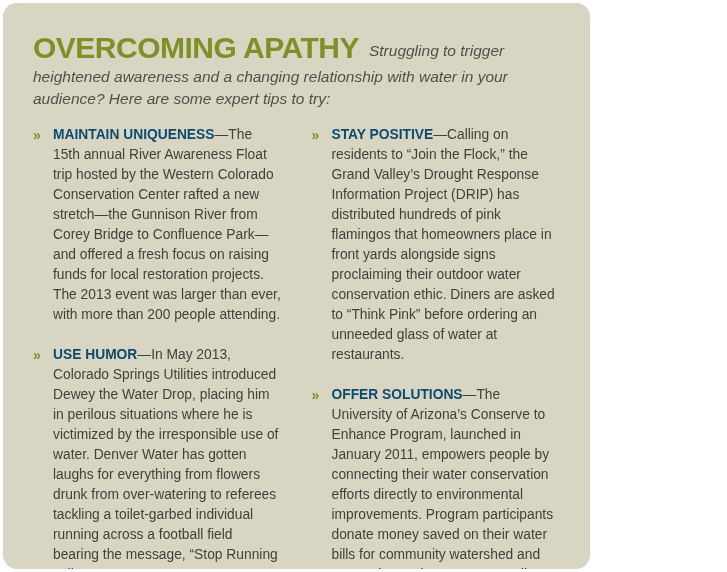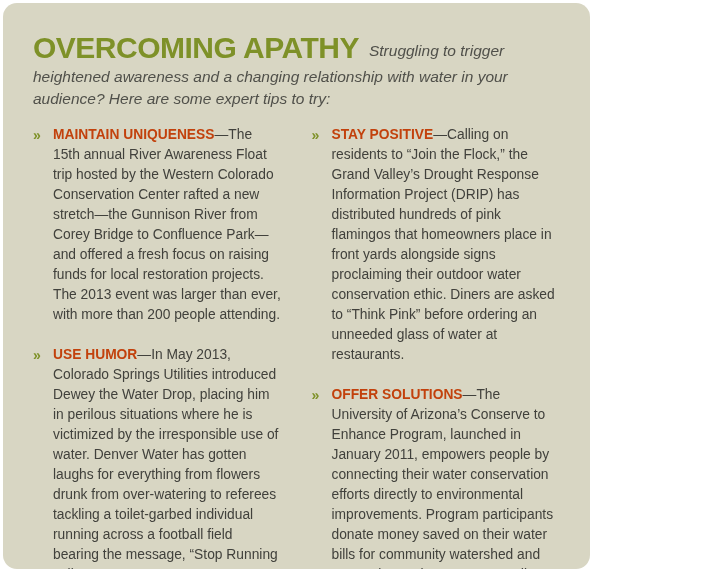--- a/index.html
+++ b/index.html
@@ -65,21 +65,21 @@
   }
   .tip-text {
     flex: 1 1 auto;
     margin: 0;
     font-size: 13.8px;
     line-height: 1.45;
     color: #41413c;
   }
   .tip-heading {
     font-weight: bold;
-    color: #c2410c;
+    color: #0c4a6e;
   }
 </style>
 </head>
 <body>
 
 <div class="page">
   <div class="card">
 
     <div class="header">
       <p><span class="title">OVERCOMING APATHY</span><span>Struggling to trigger heightened awareness and a changing relationship with water in your audience? Here are some expert tips to try:</span></p>

